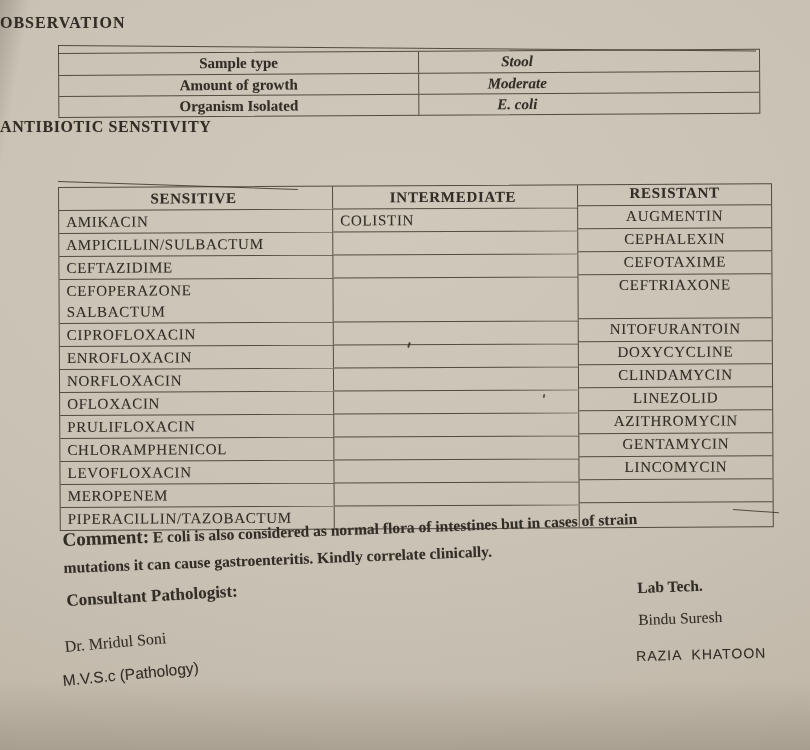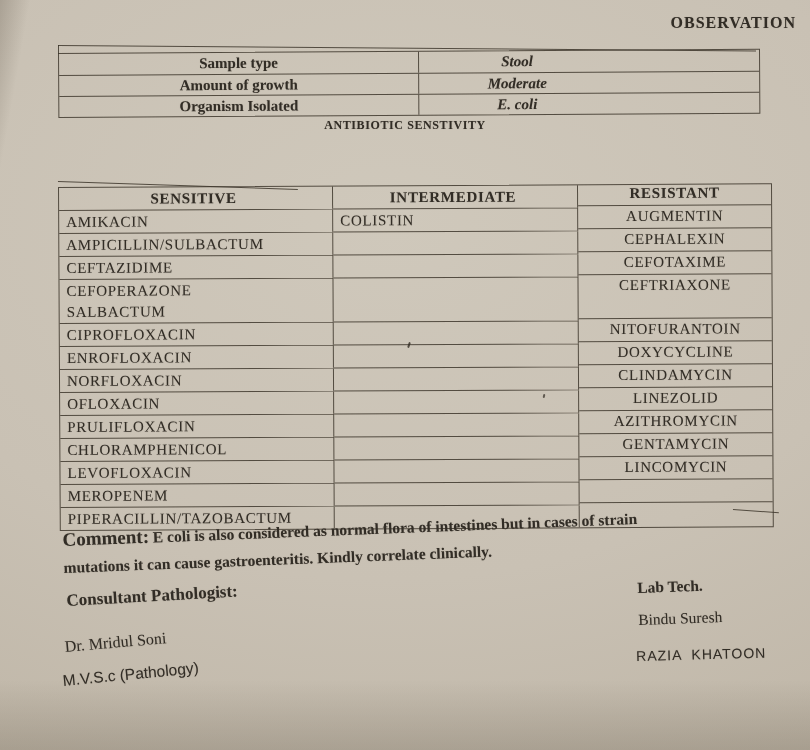--- a/index.html
+++ b/index.html
@@ -16,25 +16,25 @@
       linear-gradient(100deg, rgba(75,65,52,0.25) 0px, rgba(75,65,52,0) 30px),
       radial-gradient(140% 105% at 48% 30%, #cfc8bb 0%, #c9c1b4 45%, #bfb6a7 78%, #aca392 100%);
     position:relative;
     text-shadow:0 0 1px rgba(60,50,40,0.25);
   }
   .abs{ position:absolute; }
 
   
   .page-title{
     top:14px; left:0; right:14px;
-    text-align:right; font-weight:bold; font-size:16px; letter-spacing:1px;
+    text-align:left; font-weight:bold; font-size:16px; letter-spacing:1px;
   }
   .section-title{
     top:118px; left:0; right:0;
-    text-align:center; font-weight:bold; font-size:12px; letter-spacing:0.6px;
+    font-weight:bold; font-size:16px; letter-spacing:0.6px;
   }
 
   
   .obs-table{
     left:58px; top:53px; width:702px;
     border:1px solid var(--line);
     transform:rotate(-0.35deg); transform-origin:left top;
   }
   .obs-row{ display:flex; height:21px; }
   .obs-row + .obs-row{ border-top:1px solid var(--line); }

